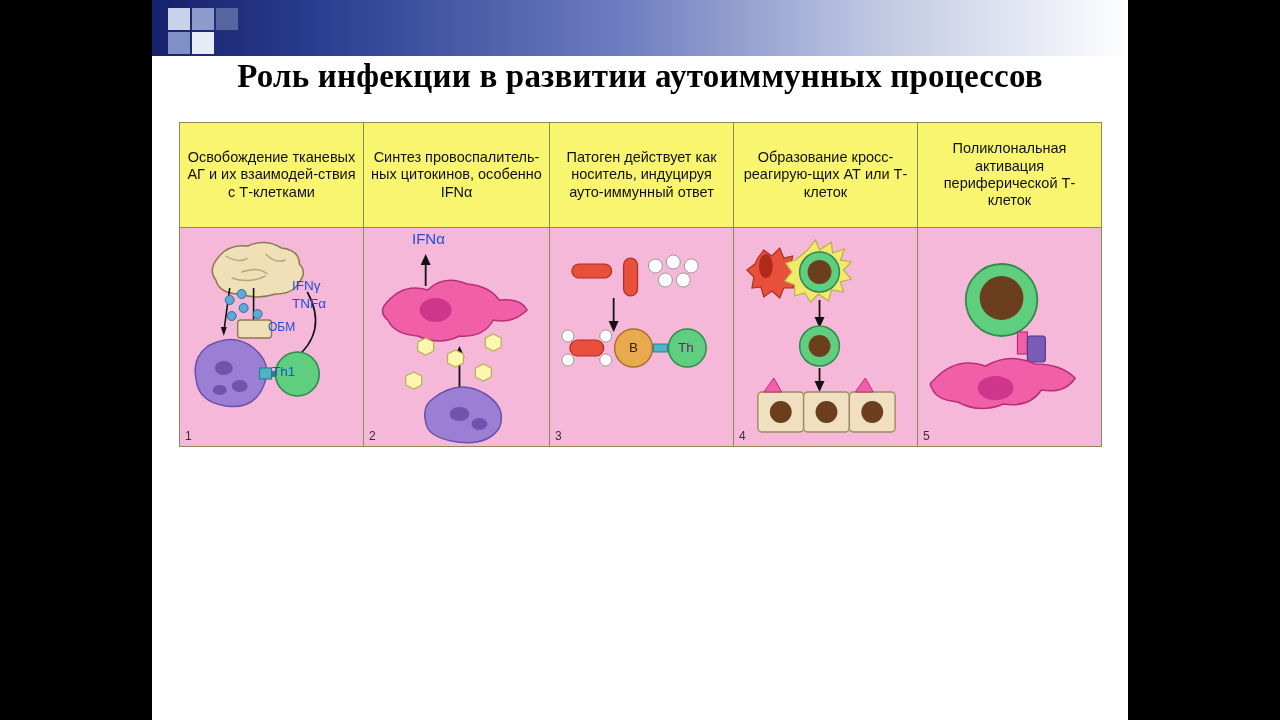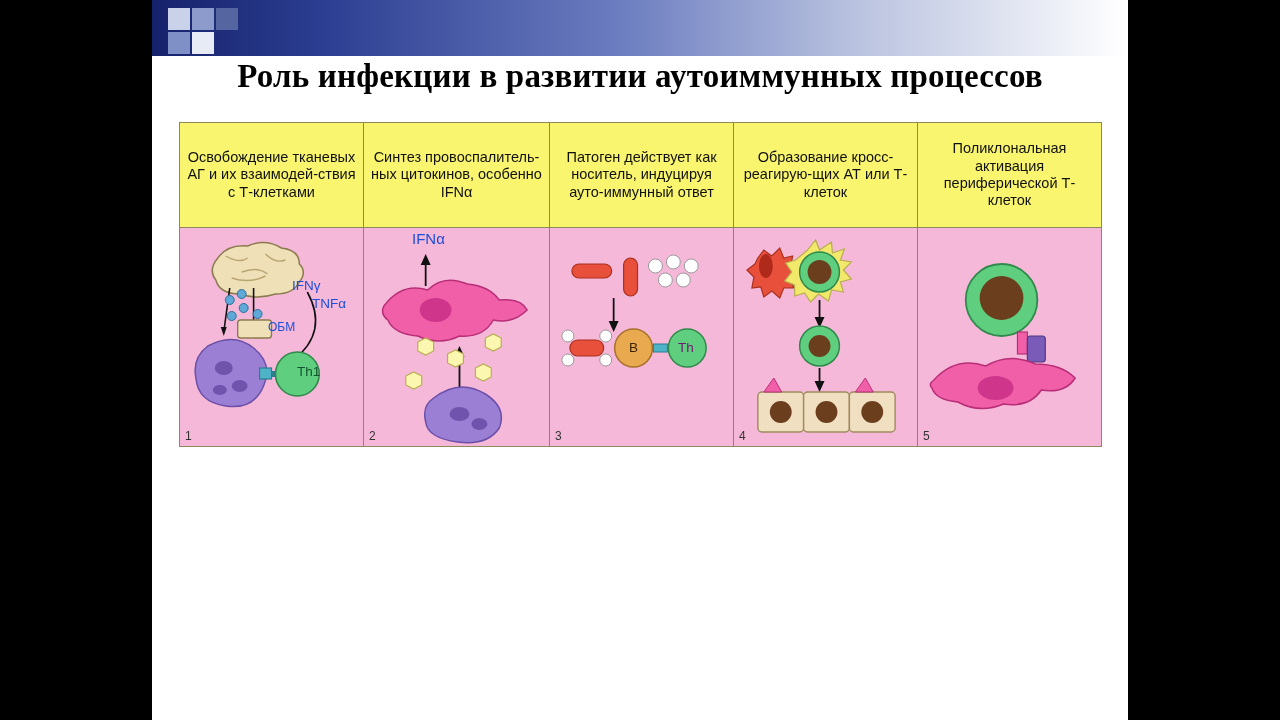--- a/index.html
+++ b/index.html
@@ -189,23 +189,23 @@
               <ellipse cx="44" cy="140" rx="9" ry="7" fill="#6f53ad"></ellipse>
               <ellipse cx="60" cy="158" rx="8" ry="6" fill="#6f53ad"></ellipse>
               <ellipse cx="40" cy="162" rx="7" ry="5" fill="#6f53ad"></ellipse>
 
               <rect x="80" y="140" width="12" height="11" fill="#4fb3c8" stroke="#2c7d90" stroke-width="1.2"></rect>
               <rect x="92" y="143" width="9" height="6" fill="#2c7d90"></rect>
 
               <circle cx="118" cy="146" r="22" fill="#5fce7e" stroke="#2f8a4c" stroke-width="1.6"></circle>
             </svg>
             <div class="lbl" style="left:112px; top:50px;text-align:center;">IFNγ</div>
-            <div class="lbl" style="left:112px; top:68px;margin-left:20px;">TNFα</div>
+            <div class="lbl" style="left:112px; top:68px;">TNFα</div>
             <div class="lbl small" style="left:62px; top:92px;">ОБМ</div>
-            <div class="lbl" style="left:117px; top:136px; color:#14532d;">Th1</div>
+            <div class="lbl" style="left:92px; top:136px; color:#1d4ed8;">Th1</div>
             <div class="cellnum">1</div>
           </td>
 
           <td>
             <svg class="fig" viewBox="0 0 186 218" preserveAspectRatio="none">
 
               <path d="M62 58 L62 34" stroke="#111" stroke-width="1.8" fill="none"></path>
               <polygon points="62,26 57,37 67,37" fill="#111"></polygon>
 
               <path d="M20 78 q18 -24 44 -16 q16 -16 40 -6 q22 2 32 16 q22 -2 28 10 q-14 14 -34 10 q-10 18 -34 16 q-20 10 -42 0 q-24 -2 -30 -16 q-8 -6 -4 -14 z" fill="#f05fa8" stroke="#b82f78" stroke-width="1.5"></path>

